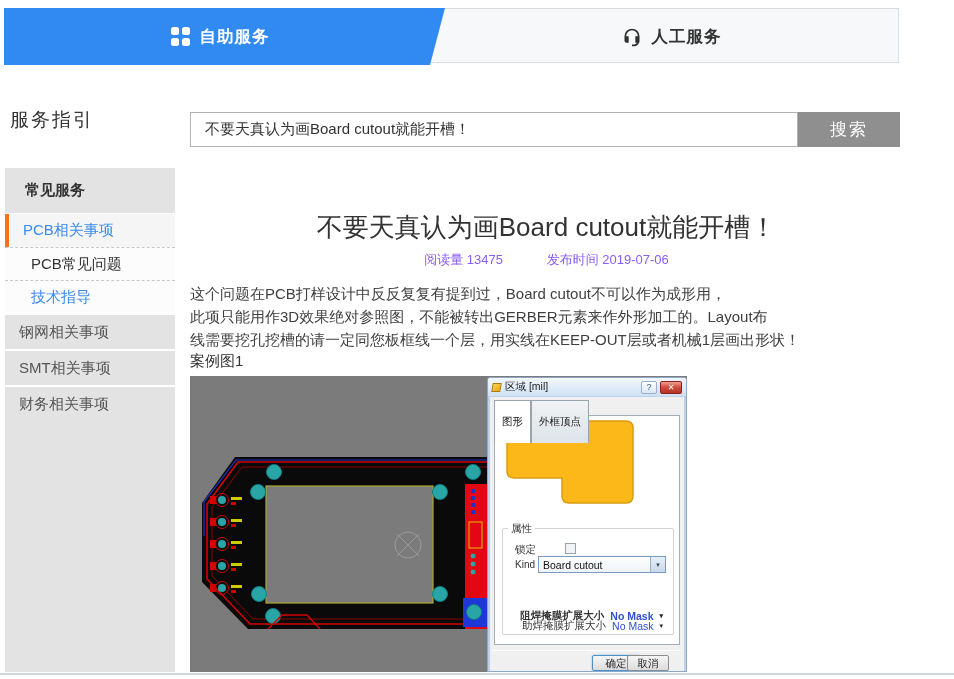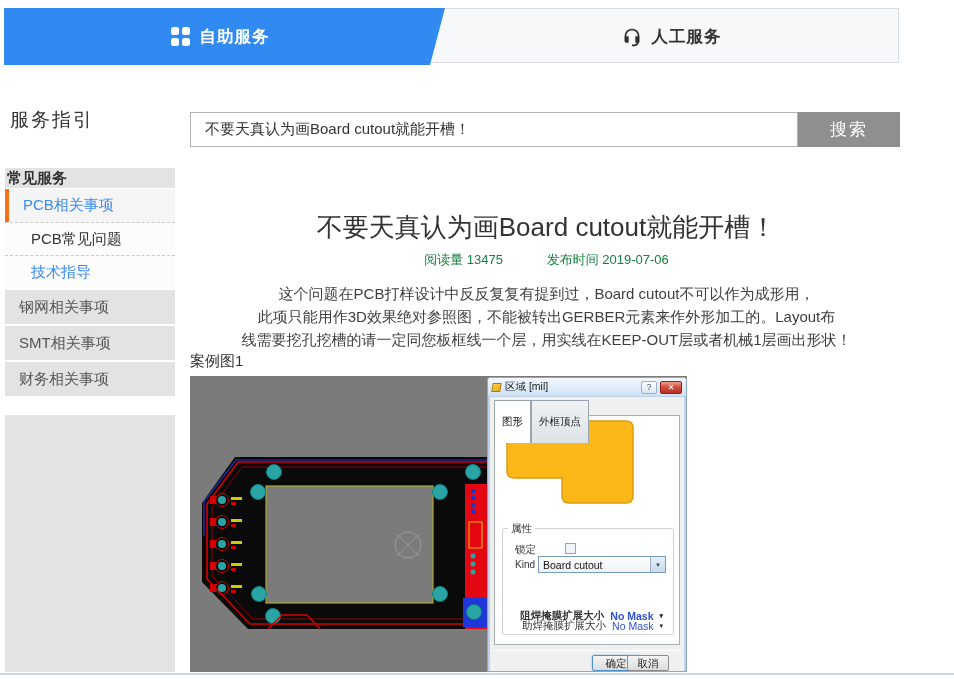--- a/index.html
+++ b/index.html
@@ -19,21 +19,21 @@
   .tab-text { font-size:16.5px; font-weight:bold; letter-spacing:1px; }
   .grid-ic { display:grid; grid-template-columns:8px 8px; grid-gap:3px; }
   .grid-ic i { width:8px; height:8px; background:#fff; border-radius:2.5px; display:block; }
   .headset-svg { width:20px; height:20px; }
 
   
   .side-title { position:absolute; left:10px; top:107px; font-size:19px; color:#333;
                 letter-spacing:2px; }
   .menu { position:absolute; left:5px; top:168px; width:170px; }
   .m-item { width:100%; font-size:15px; display:flex; align-items:center; }
-  .m-head { height:20px; background:#e3e3e3; color:#333; font-weight:bold; padding-left:2px; }
+  .m-head { height:45px; background:#e3e3e3; color:#333; font-weight:bold; padding-left:20px; }
   .m-active-parent { height:33px; background:#f5f5f5; color:#3a8bee; padding-left:14px;
                      border-left:4px solid #f97316; margin-top:1px; }
   .m-sub { height:33px; background:#fcfcfc; color:#333; padding-left:26px;
            border-top:1px dashed #c9c9c9; }
   .m-sub.blue { color:#3a8bee; }
   .m-gray { height:34px; background:#e3e3e3; color:#555; padding-left:14px; margin-top:2px; }
   .m-filler { position:absolute; left:5px; top:415px; width:170px; height:257px;
               background:#e3e3e3; }
 
   
@@ -41,24 +41,24 @@
                   border:1px solid #b3b3b3; padding:0 14px; font-size:15px; color:#333;
                   font-family:"Liberation Sans", sans-serif; outline:none; background:#fff; }
   .search-btn { position:absolute; left:798px; top:112px; width:102px; height:35px;
                 background:#8f8f8f; color:#fff; font-size:17px; border:none;
                 font-family:"Liberation Sans", sans-serif; cursor:pointer; letter-spacing:2px; }
 
   
   .art-title { position:absolute; left:190px; top:210px; width:713px; text-align:center;
                font-size:26px; color:#333; }
   .art-meta { position:absolute; left:190px; top:251px; width:713px; text-align:center;
-              font-size:13px; color:#15803d; }
+              font-size:13px; color:#8b5cf6; }
   .art-meta span { margin:0 20px; }
   .art-body { position:absolute; left:190px; top:282px; width:713px; font-size:15px;
-              color:#3f3f3f; line-height:23px;text-align:center; }
+              color:#3f3f3f; line-height:23px; }
   .art-body div { white-space:nowrap; }
   .fig-label { position:absolute; left:190px; top:352px; font-size:15px; color:#333; }
 
   
   .figure { position:absolute; left:190px; top:376px; width:497px; height:296px;
             background:#7b7b7b; overflow:hidden; }
   .bottom-rule { position:absolute; left:0; top:673px; width:954px; height:2px; background:#ccd6db; }
 
   
   .dlg { position:absolute; left:297px; top:1px; width:200px; height:295px;

